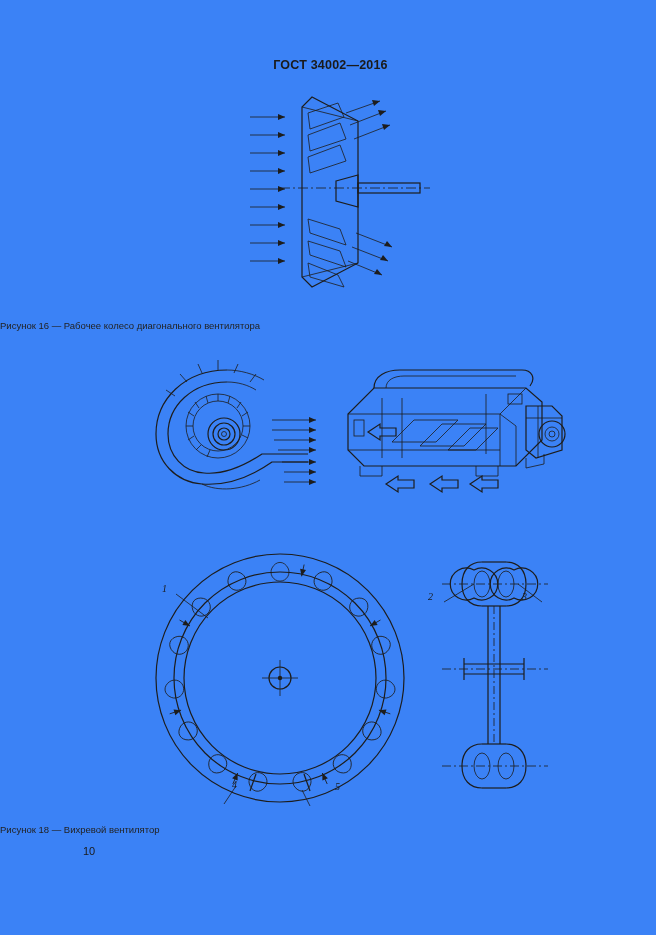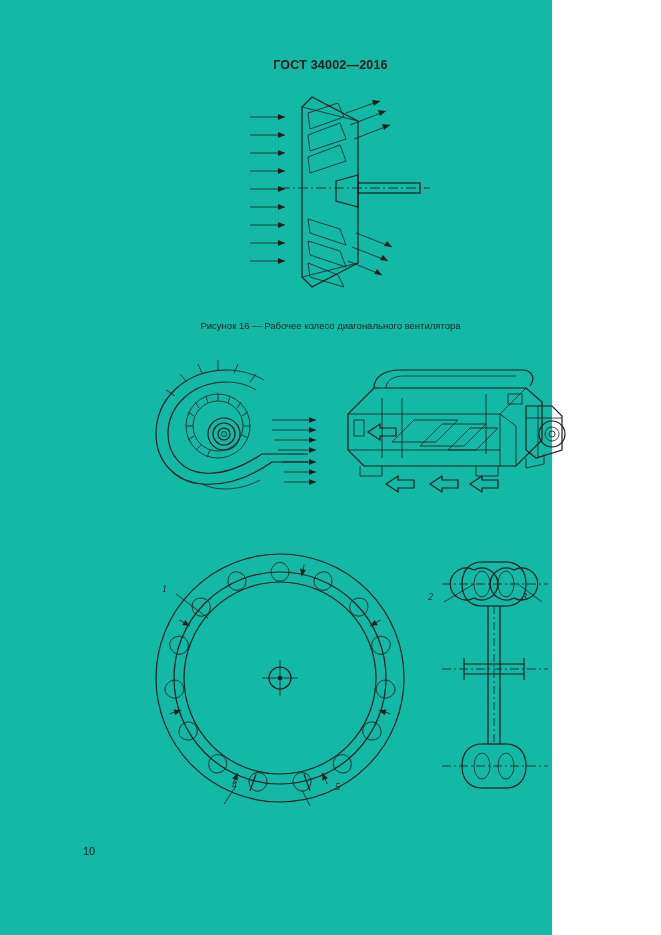--- a/index.html
+++ b/index.html
@@ -11,38 +11,38 @@
     width: 661px;
     height: 935px;
     position: relative;
     font-family: "Liberation Sans", sans-serif;
     color: #1a1a1a;
     overflow: hidden;
   }
   .page {
     position: absolute;
     left: 0; top: 0;
-    width: 552px;
+    width: 656px;
     height: 935px;
-    background: #14b8a6;
+    background: #3b82f6;
   }
   .header {
     position: absolute;
     left: 0;
     top: 58px;
     width: 661px;
     text-align: center;
     font-weight: bold;
     font-size: 12.5px;
     letter-spacing: 0.2px;
   }
   .fig-caption {
     position: absolute;
     width: 661px;
-    text-align: center;
+    text-align: left;
     font-size: 9.5px;
     color: #222;
   }
   .fig-legend {
     position: absolute;
     width: 661px;
     text-align: center;
     font-size: 8px;
     font-style: italic;
     color: #222;
@@ -378,15 +378,16 @@
   <div class="fig" style="left:150px; top:548px;">
     <svg width="420" height="280" viewBox="0 0 420 280">
       <text class="lbl" x="12" y="44">1</text>
       <text class="lbl" x="278" y="52">2</text>
       <text class="lbl" x="372" y="52">3</text>
       <text class="lbl" x="82" y="240">4</text>
       <text class="lbl" x="185" y="242">5</text>
     </svg>
   </div>
 
+  <div class="fig-caption" style="top:824px;">Рисунок 18 — Вихревой вентилятор</div>
 
   <div class="page-number">10</div>
 </div>
 
 </body></html>

